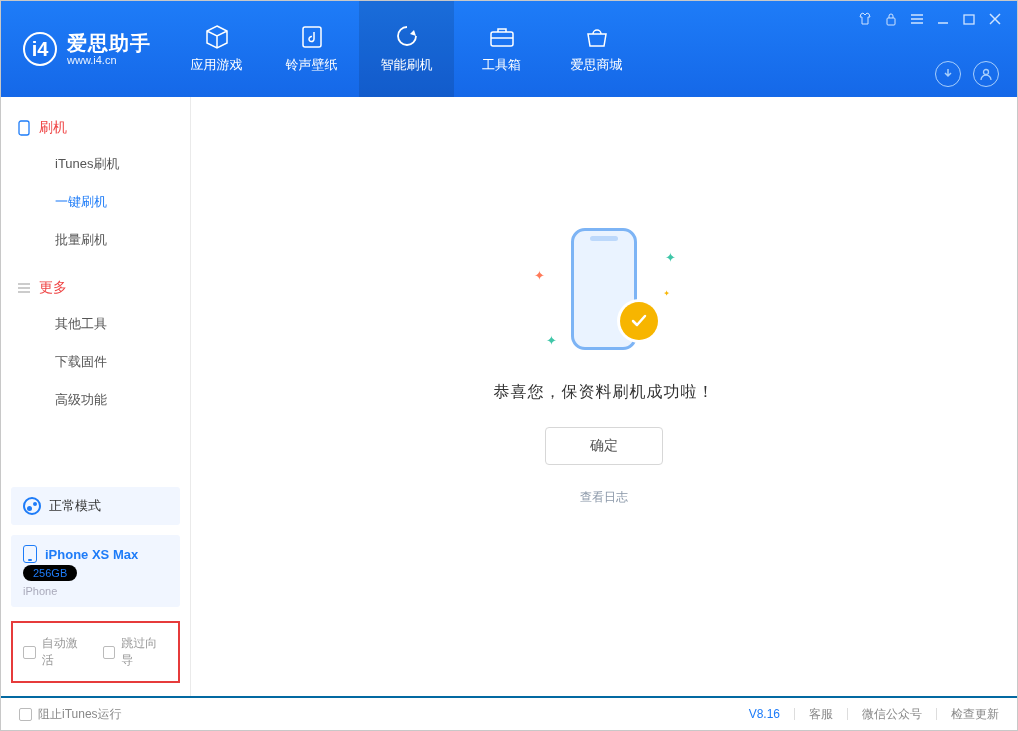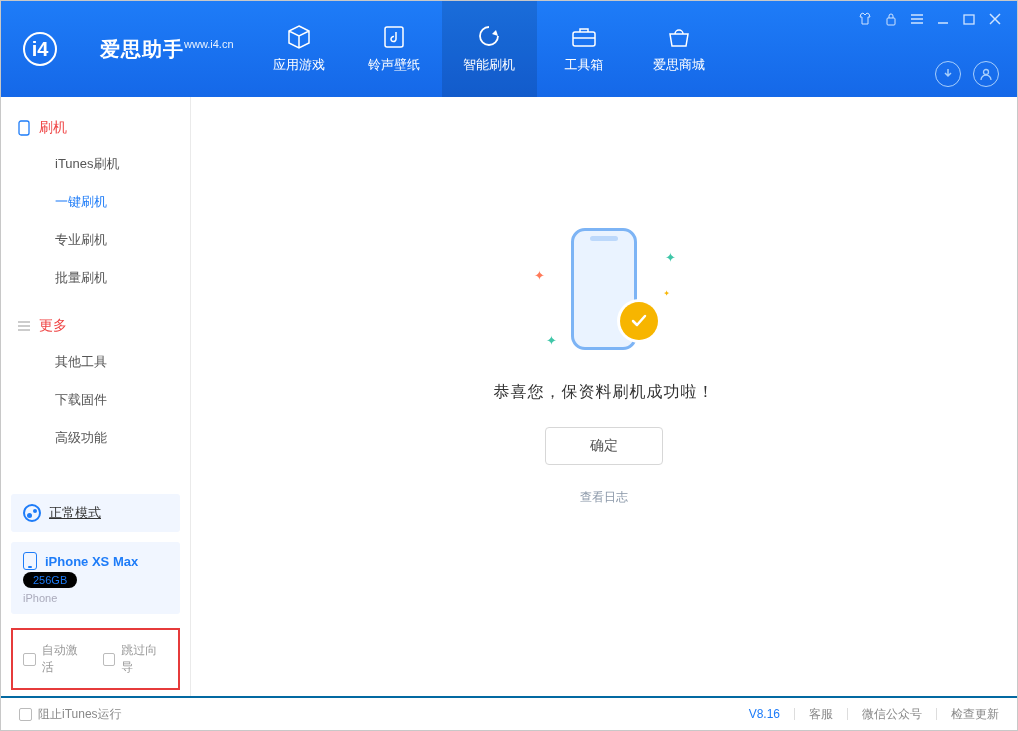--- a/index.html
+++ b/index.html
@@ -2,21 +2,21 @@
 <html><head>
   <meta charset="utf-8">
   <style>
     * { margin: 0; padding: 0; box-sizing: border-box; font-family: "Microsoft YaHei", Arial, sans-serif; }
     body { width: 1018px; height: 731px; border: 1px solid #c8c8c8; background: #fff; display: flex; flex-direction: column; overflow: hidden; }
 
     
     .header { height: 96px; background: linear-gradient(to bottom,#1e7cf8,#1568e8); display: flex; align-items: center; color: #fff; position: relative; }
     .logo-box { display: flex; align-items: center; padding: 0 18px 0 22px; gap: 10px; }
     .logo-circle { width: 34px; height: 34px; border: 2px solid #fff; border-radius: 50%; display: flex; align-items: center; justify-content: center; font-weight: 700; font-size: 20px; }
-    .logo-text { display: flex; flex-direction: row; line-height: 1.1; margin-left: 33px; }
+    .logo-text { display: flex; flex-direction: column; line-height: 1.1; }
     .logo-text .big { font-size: 20px; font-weight: 600; letter-spacing: 1px; }
     .logo-text .small { font-size: 11px; opacity: .9; }
 
     .tabs { display: flex; height: 100%; }
     .tab { width: 95px; display: flex; flex-direction: column; align-items: center; justify-content: center; gap: 6px; cursor: pointer; font-size: 13px; }
     .tab.active { background: rgba(0,0,0,.12); }
     .tab-ico { width: 26px; height: 26px; display: flex; align-items: center; justify-content: center; }
 
     .header-right { position: absolute; right: 14px; top: 10px; display: flex; gap: 10px; color: #cfe4ff; font-size: 14px; align-items: center; }
     .win-ico { cursor: pointer; width: 16px; height: 16px; display: flex; align-items: center; justify-content: center; }
@@ -25,34 +25,34 @@
 
     
     .body { flex: 1; display: flex; min-height: 0; }
     .sidebar { width: 190px; border-right: 1px solid #eaeaea; display: flex; flex-direction: column; }
     .side-scroll { flex: 1; padding-top: 14px; overflow: auto; }
     .group-title { display: flex; align-items: center; gap: 8px; padding: 8px 16px; font-size: 14px; color: #ef4444; font-weight: 400; }
     .group-ico { width: 14px; height: 14px; display: flex; align-items: center; justify-content: center; color: #888; }
     .side-item { padding: 10px 16px 10px 54px; font-size: 13px; color: #555; cursor: pointer; }
     .side-item.active { color: #1e7cf8; }
 
-    .side-status { margin: 10px; background: #f1f6ff; border-radius: 3px; padding: 10px 12px; display: flex; align-items: center; gap: 8px; color: #333; font-size: 13px; text-decoration: underline; }
+    .side-status { margin: 10px; background: #f1f6ff; border-radius: 3px; padding: 10px 12px; display: flex; align-items: center; gap: 8px; color: #333; font-size: 13px; }
     .status-ico { width: 18px; height: 18px; border: 2px solid #1e7cf8; border-radius: 50%; position: relative; }
     .status-ico::before, .status-ico::after { content: ""; position: absolute; background: #1e7cf8; border-radius: 50%; }
     .status-ico::before { width: 5px; height: 5px; left: 2px; top: 7px; }
     .status-ico::after { width: 4px; height: 4px; right: 2px; top: 3px; }
 
     .device-card { margin: 0 10px 10px; background: #f1f6ff; border-radius: 3px; padding: 10px 12px; }
     .device-line1 { display: flex; align-items: center; gap: 8px; color: #1e7cf8; font-weight: 600; font-size: 13px; }
     .dev-ico { width: 14px; height: 18px; border: 1.5px solid #1e7cf8; border-radius: 3px; position: relative; }
     .dev-ico::after { content: ""; position: absolute; bottom: 1px; left: 50%; transform: translateX(-50%); width: 4px; height: 2px; background: #1e7cf8; border-radius: 2px; }
     .badge-cap { display: inline-block; background: #000000; color: #1e7cf8; font-size: 11px; padding: 2px 10px; border-radius: 10px; }
     .dev-sub { color: #aab; font-size: 11px; margin-top: 4px; }
 
-    .options-box { margin: 4px 10px 6px; border: 2px solid #e63b3b; padding: 12px 10px; display: flex; gap: 14px; }
+    .options-box { margin: 4px 10px 13px; border: 2px solid #e63b3b; padding: 12px 10px; display: flex; gap: 14px; }
     .chk { display: flex; align-items: center; gap: 6px; font-size: 12px; color: #999; cursor: pointer; }
     .chk-box { width: 13px; height: 13px; border: 1px solid #bbb; border-radius: 2px; }
 
     
     .main { flex: 1; background: #fff; display: flex; flex-direction: column; align-items: center; justify-content: center; gap: 24px; padding-bottom: 60px; }
     .success-illu { width: 120px; height: 130px; position: relative; }
     .phone-shape { width: 66px; height: 122px; border: 3px solid #7db4f5; border-radius: 14px; background: #eaf3ff; margin: 0 auto; position: relative; }
     .phone-shape::before { content: ""; position: absolute; top: 5px; left: 50%; transform: translateX(-50%); width: 28px; height: 5px; background: #bcd8fb; border-radius: 3px; }
     .check-badge { position: absolute; right: 6px; bottom: 18px; width: 38px; height: 38px; background: #f7b500; border-radius: 50%; display: flex; align-items: center; justify-content: center; box-shadow: 0 0 0 3px #fff; }
     .spark { position: absolute; color: #f7b500; font-size: 13px; }
@@ -188,21 +188,20 @@
       <div class="group-title">
         <span class="group-ico">
             <svg width="12" height="16" viewBox="0 0 12 16">
               <rect x="1" y="1" width="10" height="14" rx="2" fill="none" stroke="#1e7cf8" stroke-width="1.3"></rect>
             </svg>
           </span>
         <span>刷机</span>
       </div>
       <div class="side-item">iTunes刷机</div>
       <div class="side-item active">一键刷机</div>
-      <div class="side-item">专业刷机</div>
       <div class="side-item">批量刷机</div>
 
       <div class="group-title" style="margin-top:12px">
         <span class="group-ico">
             <svg width="14" height="12" viewBox="0 0 14 12">
               <line x1="1" y1="2" x2="13" y2="2" stroke="#bbb" stroke-width="1.5"></line>
               <line x1="1" y1="6" x2="13" y2="6" stroke="#bbb" stroke-width="1.5"></line>
               <line x1="1" y1="10" x2="13" y2="10" stroke="#bbb" stroke-width="1.5"></line>
             </svg>
           </span>

